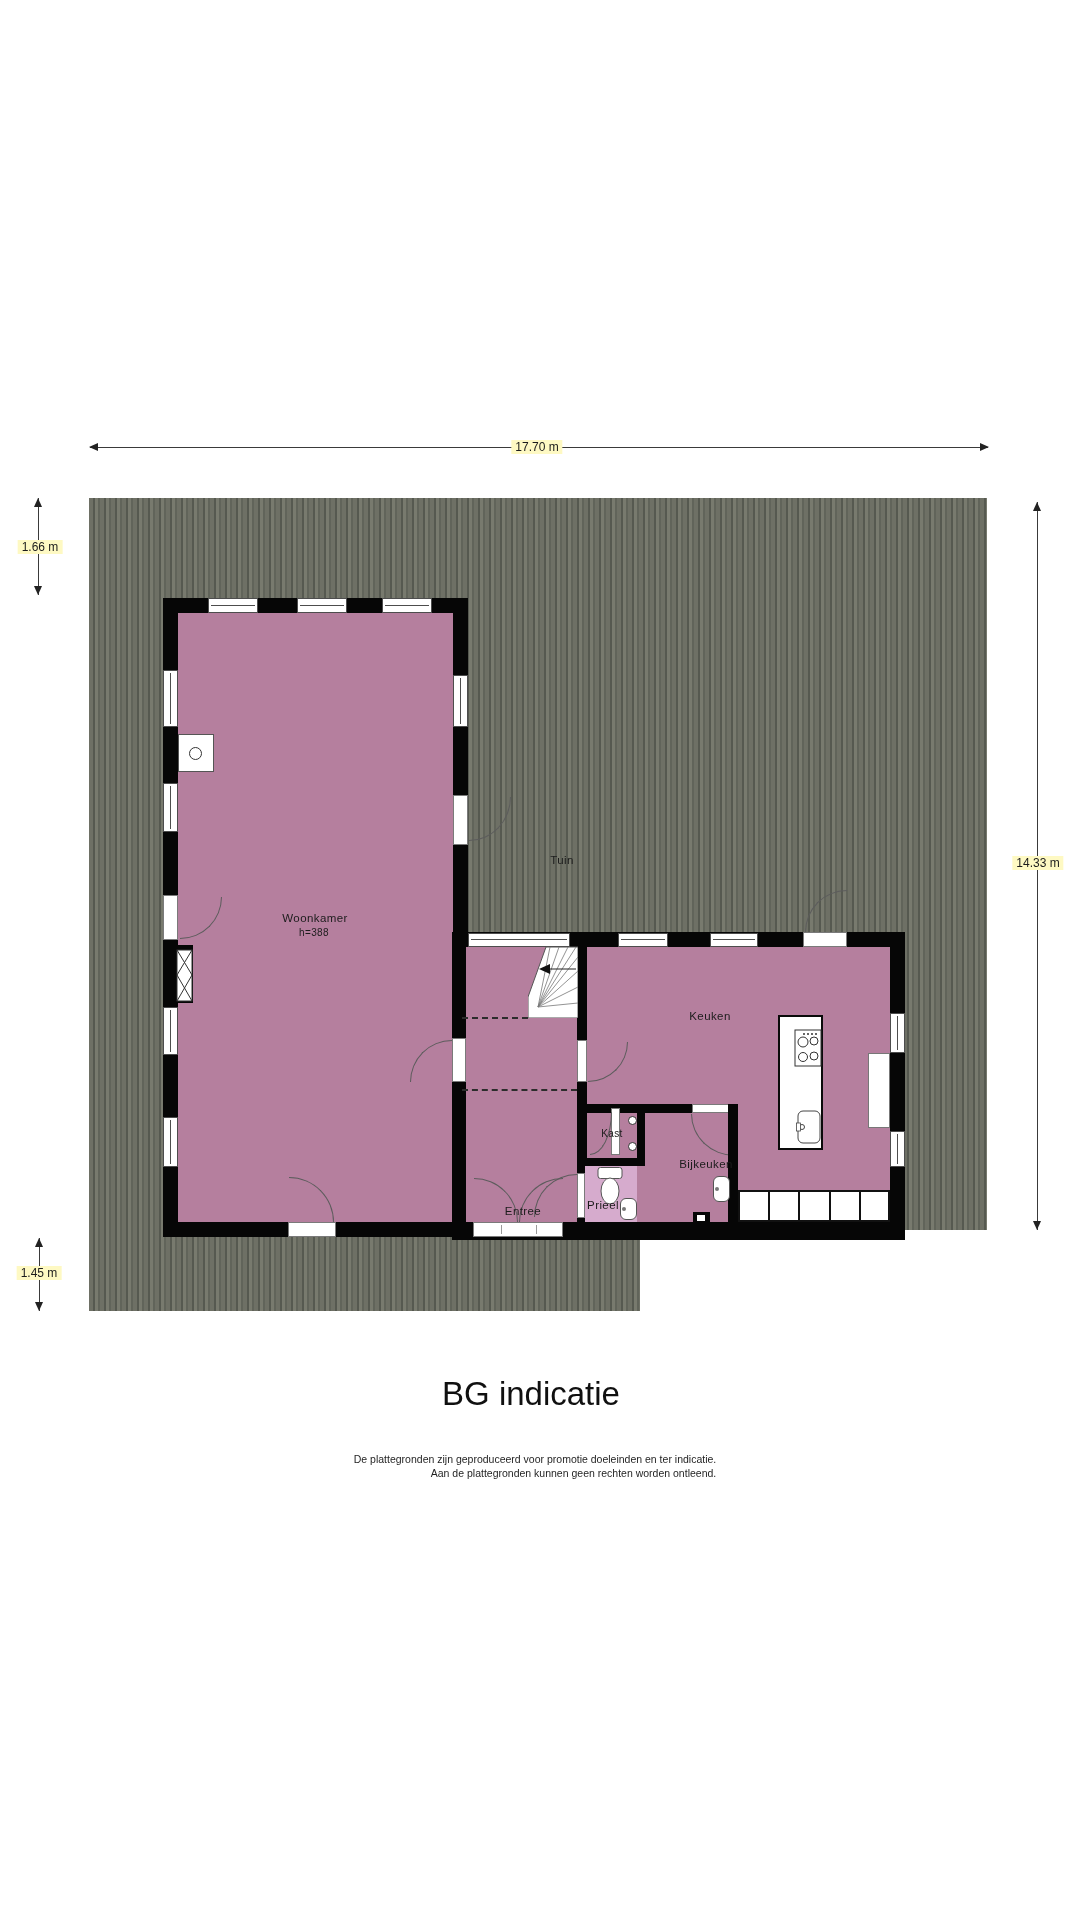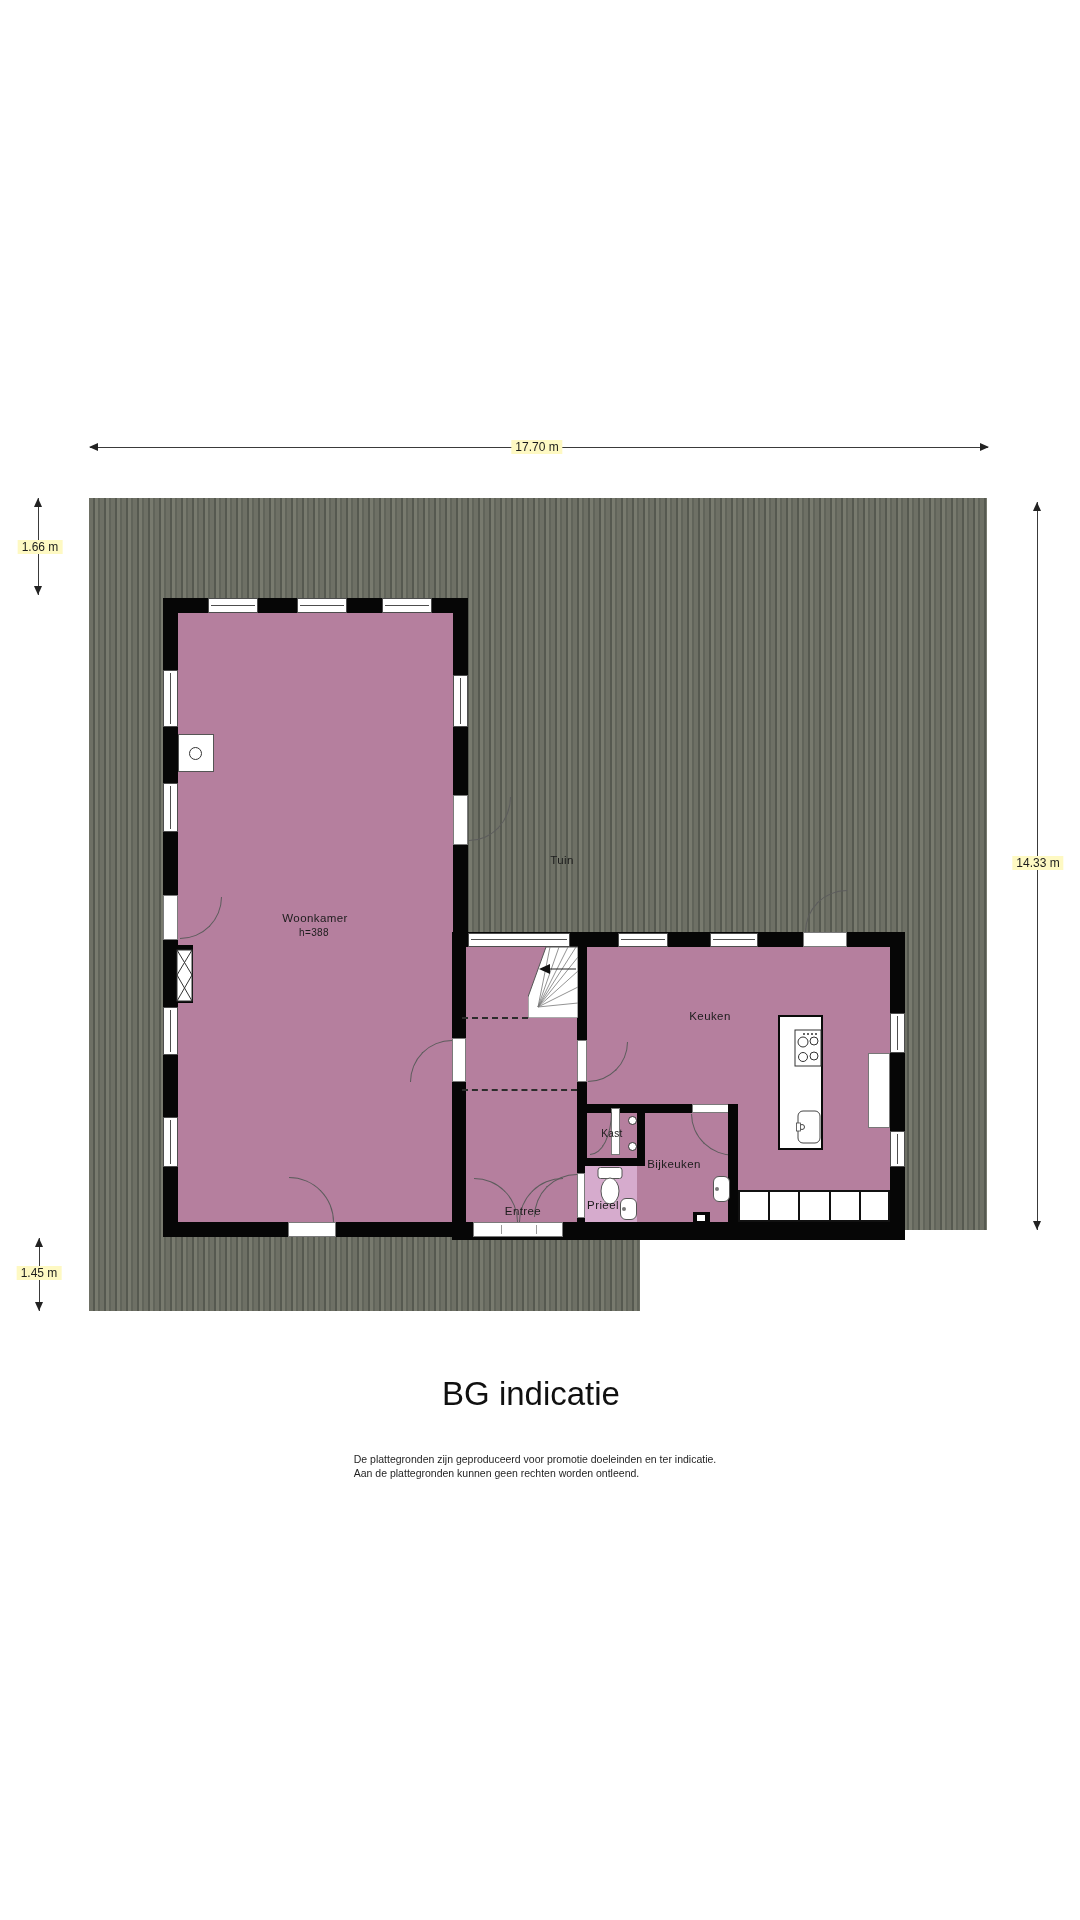--- a/index.html
+++ b/index.html
@@ -36,21 +36,21 @@
   .tri{position:absolute;width:0;height:0}
   .tri.l{border-top:4px solid transparent;border-bottom:4px solid transparent;border-right:9px solid #222}
   .tri.r{border-top:4px solid transparent;border-bottom:4px solid transparent;border-left:9px solid #222}
   .tri.u{border-left:4px solid transparent;border-right:4px solid transparent;border-bottom:9px solid #222}
   .tri.d{border-left:4px solid transparent;border-right:4px solid transparent;border-top:9px solid #222}
   .fixture{position:absolute;background:#fff;border:1px solid #555;box-sizing:border-box}
   .fixture.rnd{border-radius:6px}
   .dot{position:absolute;background:#777;border-radius:50%}
   .circ{position:absolute;border:1.5px solid #333;border-radius:50%;background:#fff;box-sizing:border-box}
   .title{position:absolute;transform:translate(-50%,-50%);font-size:33px;color:#101010;white-space:nowrap}
-  .disc{position:absolute;transform:translate(-50%,0);text-align:left;font-size:10.5px;
+  .disc{position:absolute;transform:translate(-50%,0);text-align:right;font-size:10.5px;
         line-height:14px;color:#1f1f1f;white-space:nowrap}
 </style>
 </head>
 <body>
 
 <div class="plan">
 
   <div class="garden" style="left:89px;top:498px;width:898px;height:732px"></div>
   <div class="garden" style="left:89px;top:498px;width:551px;height:813px"></div>
   <div class="rlbl" style="left:562px;top:860px">Tuin</div>
@@ -207,21 +207,21 @@
   </div>
 
   <div class="door" style="left:473px;top:1222px;width:90px;height:15px">
     <i style="left:27px;top:2px;bottom:2px;width:1px"></i>
     <i style="left:62px;top:2px;bottom:2px;width:1px"></i>
   </div>
   <div class="arc hinge-bl" style="left:474px;top:1178px;width:44px;height:44px"></div>
   <div class="arc hinge-br" style="left:519px;top:1178px;width:44px;height:44px"></div>
 
   <div class="rlbl" style="left:710px;top:1016px">Keuken</div>
-  <div class="rlbl" style="left:674px;top:1164px">Bijkeuken</div>
+  <div class="rlbl" style="left:706px;top:1164px">Bijkeuken</div>
   <div class="rlbl" style="left:523px;top:1211px">Entree</div>
   <div class="rlbl" style="left:603px;top:1205px">Prieel</div>
   <div class="rlbl sm" style="left:612px;top:1133px">Kast</div>
 
   <div class="dimline-h" style="left:90px;top:447px;width:898px"></div>
   <div class="tri l" style="left:89px;top:443px"></div>
   <div class="tri r" style="left:980px;top:443px"></div>
   <div class="dim" style="left:537px;top:447px">17.70 m</div>
 
   <div class="dimline-v" style="left:38px;top:498px;height:97px"></div>

